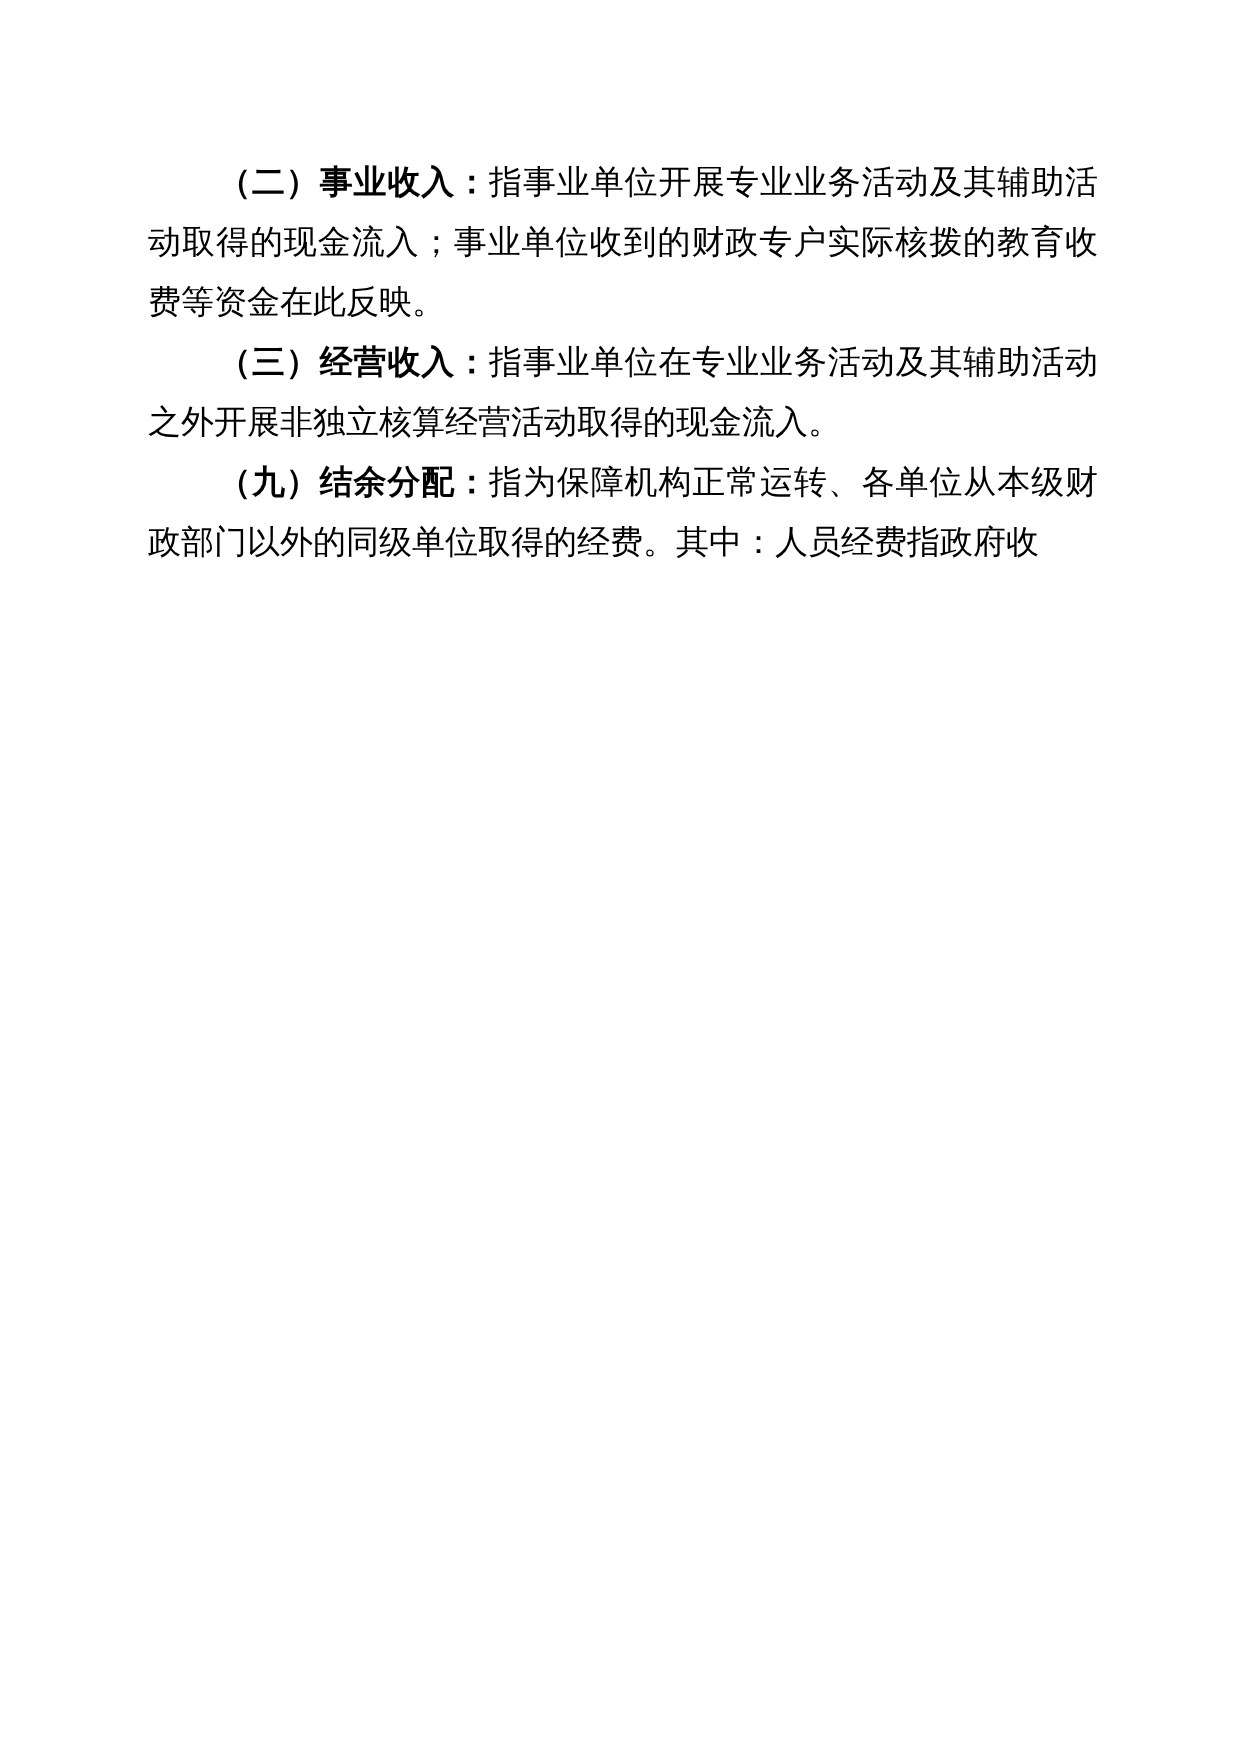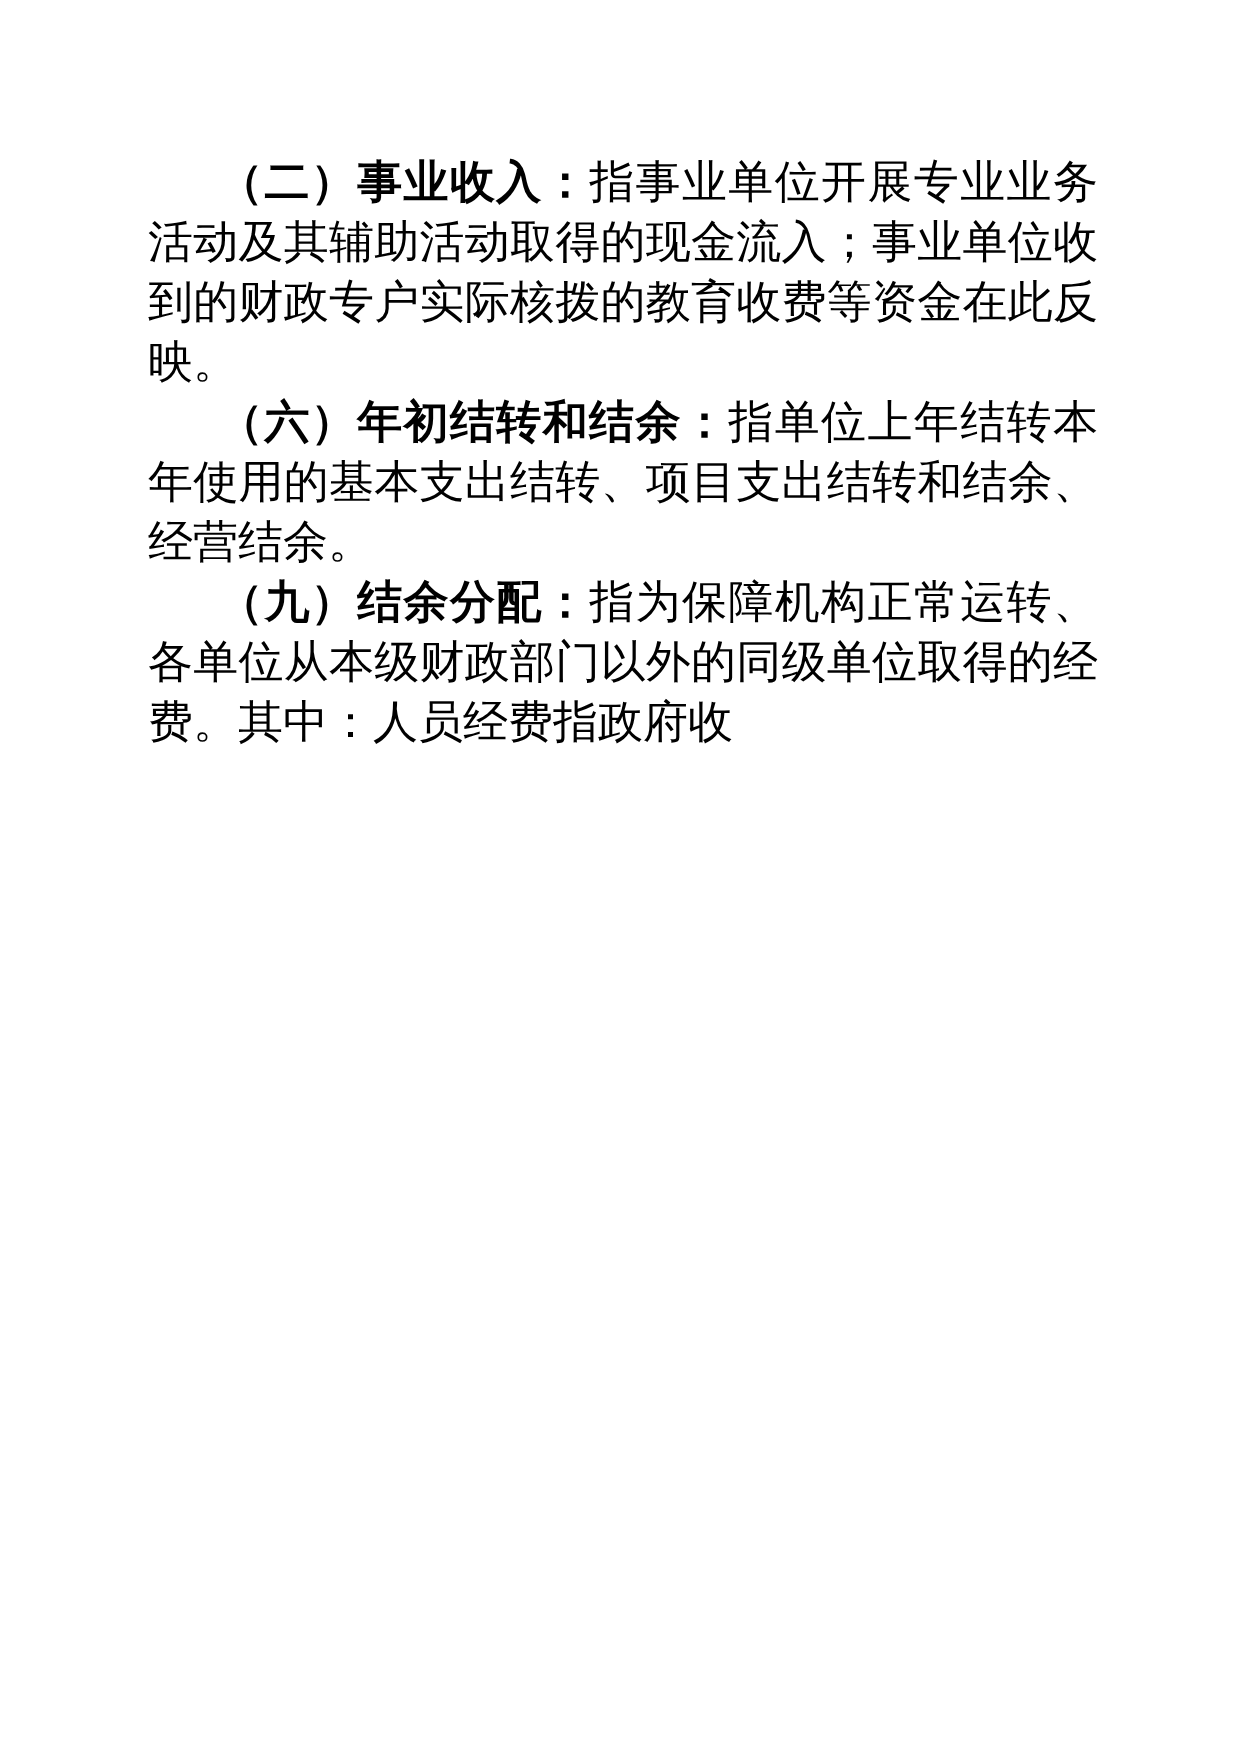--- a/index.html
+++ b/index.html
@@ -17,21 +17,21 @@
     overflow: hidden;
     font-family: "DejaVu Serif", "Liberation Serif", serif;
     color: #000000;
   }
   .doc-body {
     width: 950px;
   }
   p.para {
     margin: 0;
     padding: 0;
-    font-size: 45px;
+    font-size: 33px;
     line-height: 60px;
     text-align: justify;
     text-justify: inter-ideograph;
     text-indent: 70px;
     letter-spacing: 0;
     word-break: break-all;
     color: #000000;
   }
   p.para .head {
     font-weight: bold;
@@ -43,26 +43,26 @@
 </head>
 <body>
 
 <div class="page">
   <div class="doc-body">
 
     <p class="para">
       <span class="head">（二）事业收入：</span><span class="body-text">指事业单位开展专业业务活动及其辅助活动取得的现金流入；事业单位收到的财政专户实际核拨的教育收费等资金在此反映。</span>
     </p>
 
+    <p class="para">
+      <span class="head">（三）经营收入：</span><span class="body-text">指事业单位在专业业务活动及其辅助活动之外开展非独立核算经营活动取得的现金流入。</span>
+    </p>
 
 
 
-    <p class="para">
-      <span class="head">（六）年初结转和结余：</span><span class="body-text">指单位上年结转本年使用的基本支出结转、项目支出结转和结余、经营结余。</span>
-    </p>
 
 
 
     <p class="para">
       <span class="head">（九）结余分配：</span><span class="body-text">指为保障机构正常运转、各单位从本级财政部门以外的同级单位取得的经费。其中：人员经费指政府收</span>
     </p>
 
   </div>
 </div>
 

